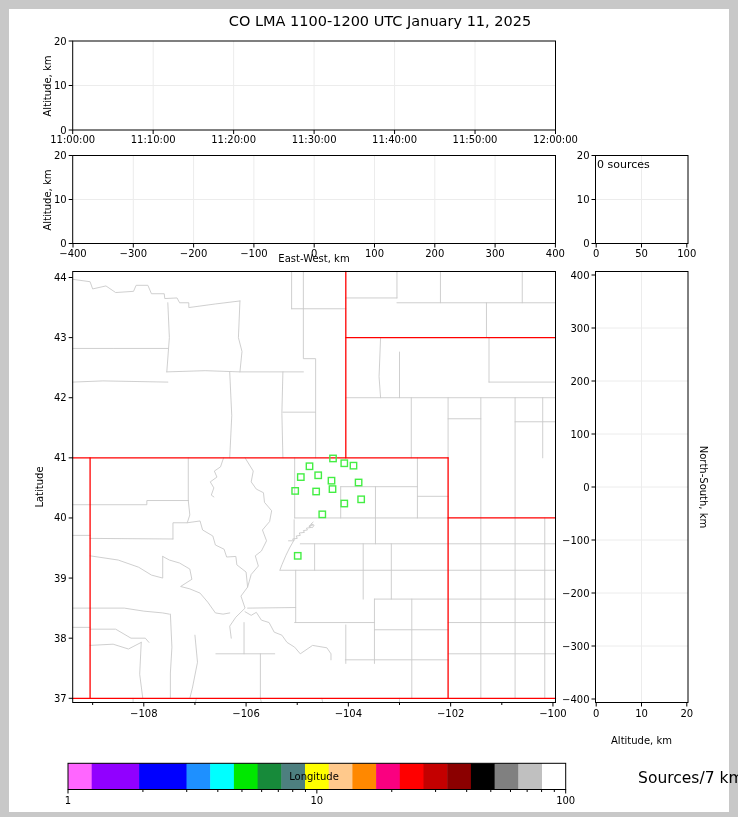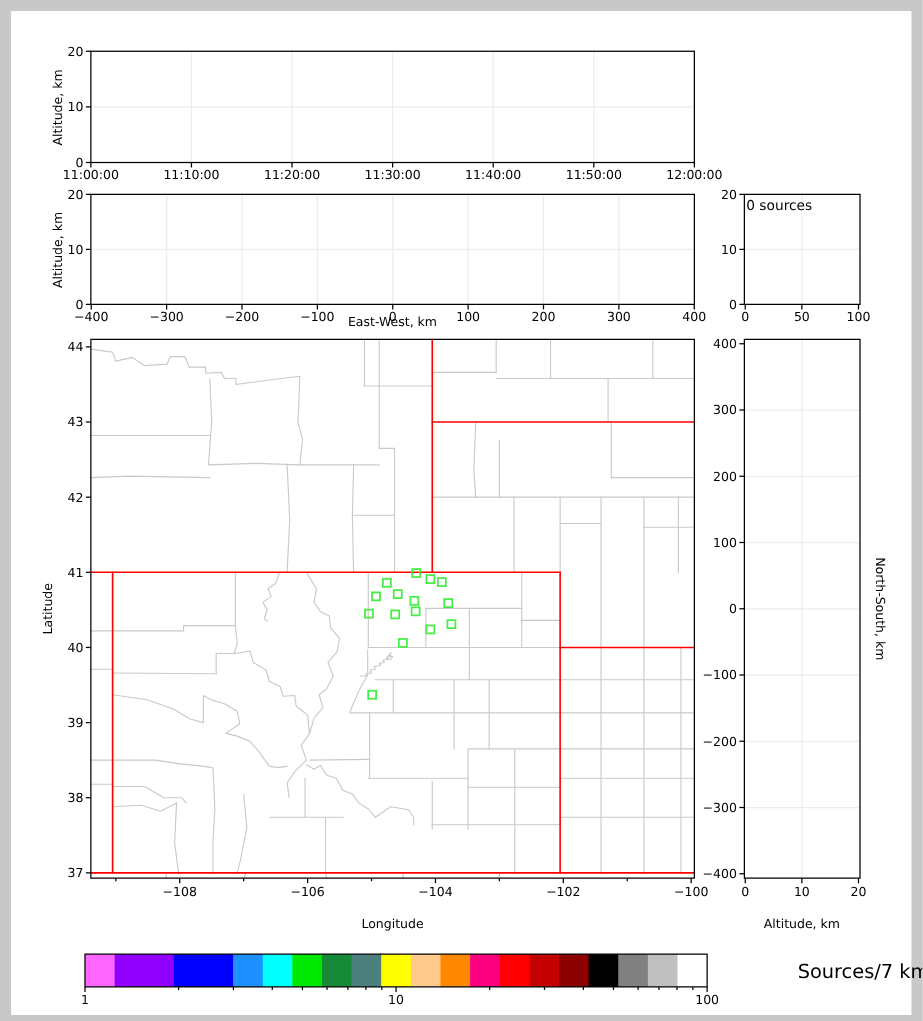--- a/index.html
+++ b/index.html
@@ -306,22 +306,23 @@
       <line x1="554.313248473976" y1="789.5" x2="554.313248473976" y2="792" stroke="#000" stroke-width="1"></line>
       <line x1="68" y1="789.5" x2="68" y2="793.5" stroke="#000" stroke-width="1"></line>
       <text x="68" y="803.5" text-anchor="middle" font-size="10" font-family="&quot;DejaVu Sans&quot;, sans-serif" fill="#000">1</text>
       <line x1="316.85" y1="789.5" x2="316.85" y2="793.5" stroke="#000" stroke-width="1"></line>
       <text x="316.85" y="803.5" text-anchor="middle" font-size="10" font-family="&quot;DejaVu Sans&quot;, sans-serif" fill="#000">10</text>
       <line x1="565.7" y1="789.5" x2="565.7" y2="793.5" stroke="#000" stroke-width="1"></line>
       <text x="565.7" y="803.5" text-anchor="middle" font-size="10" font-family="&quot;DejaVu Sans&quot;, sans-serif" fill="#000">100</text>
       <rect x="68" y="763.3" width="497.70000000000005" height="26.200000000000045" fill="none" stroke="#000000" stroke-width="1"></rect>
     </svg>
 
+  <div class="lbl title" style="left:380px;top:21px;">CO LMA 1100-1200 UTC January 11, 2025</div>
   <div class="lbl axis-label rot-ccw" style="left:47px;top:85.5px;">Altitude, km</div>
   <div class="lbl axis-label rot-ccw" style="left:47px;top:199.5px;">Altitude, km</div>
   <div class="lbl axis-label" style="left:314px;top:258px;">East-West, km</div>
   <div class="annot" style="left:597px;top:158px;">0 sources</div>
   <div class="lbl axis-label rot-ccw" style="left:39px;top:487px;">Latitude</div>
-  <div class="lbl axis-label" style="left:314px;top:740px;">Longitude</div>
+  <div class="lbl axis-label" style="left:314px;top:776px;">Longitude</div>
   <div class="lbl axis-label rot-cw" style="left:703px;top:487px;">North-South, km</div>
   <div class="lbl axis-label" style="left:641.5px;top:740px;">Altitude, km</div>
   <div class="lbl cbar-label" style="left:694px;top:777px;"><span>Sources/7 km</span><sup>2</sup></div>
 </div>
 
 </body></html>

